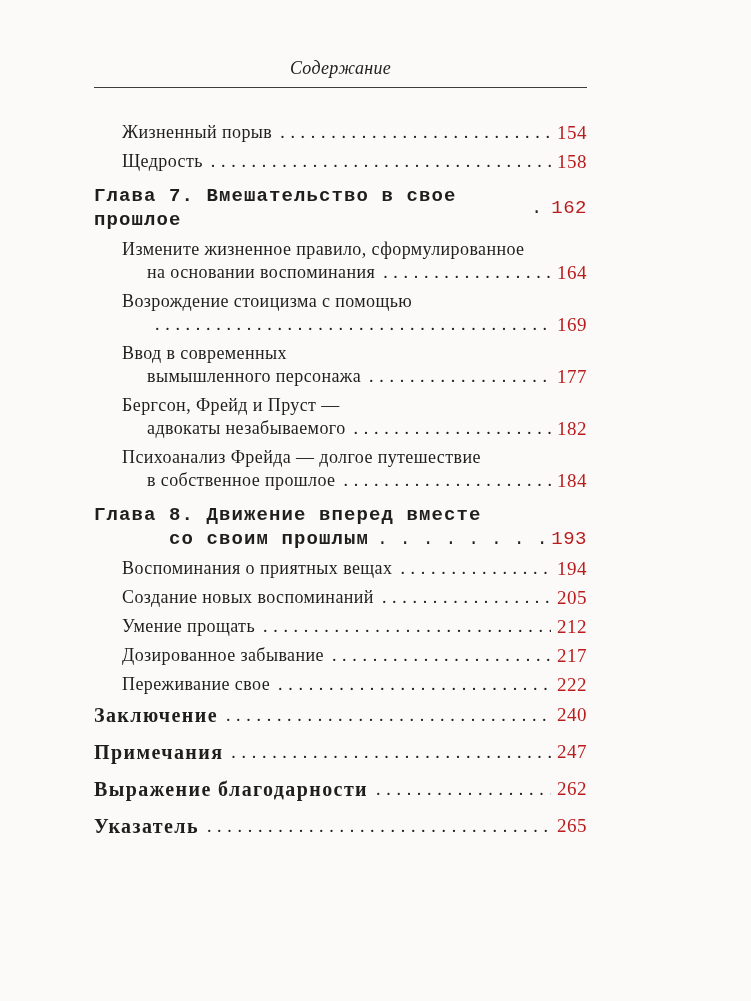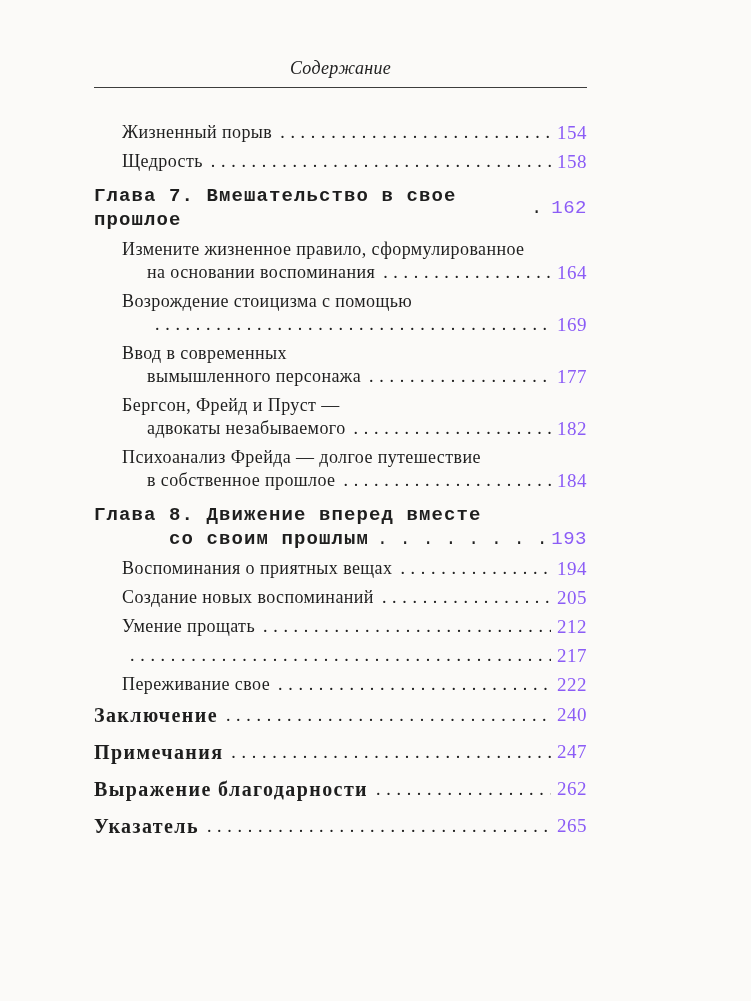--- a/index.html
+++ b/index.html
@@ -55,21 +55,21 @@
     font-weight: 400;
     font-size: 18px;
     letter-spacing: 0.6px;
     color: #222;
   }
   .page-num {
     padding-left: 6px;
     font-weight: 400;
     font-size: 19px;
     letter-spacing: 0.5px;
-    color: #8b5cf6;
+    color: #b91c1c;
     white-space: nowrap;
   }
   
   .entry.sub {
     font-size: 18px;
     line-height: 23px;
     letter-spacing: 0.4px;
   }
   .entry.sub .first { padding-left: 28px; }
   .entry.sub .cont  { padding-left: 53px; }
@@ -190,20 +190,21 @@
       </div>
       <div class="entry sub">
         <div class="leader-row first">
           <span>Умение прощать</span>
           <span class="dots">. . . . . . . . . . . . . . . . . . . . . . . . . . . . . . . . . . . . . . . . . . . . . . . . . . . . . . . . . . . . . . . . . . . . . . . . . . . . . . . . . . . . . . . . . .</span>
           <span class="page-num">212</span>
         </div>
       </div>
       <div class="entry sub">
         <div class="leader-row first">
+          <span>Дозированное забывание</span>
           <span class="dots">. . . . . . . . . . . . . . . . . . . . . . . . . . . . . . . . . . . . . . . . . . . . . . . . . . . . . . . . . . . . . . . . . . . . . . . . . . . . . . . . . . . . . . . . . .</span>
           <span class="page-num">217</span>
         </div>
       </div>
       <div class="entry sub">
         <div class="leader-row first">
           <span>Переживание свое</span>
           <span class="dots">. . . . . . . . . . . . . . . . . . . . . . . . . . . . . . . . . . . . . . . . . . . . . . . . . . . . . . . . . . . . . . . . . . . . . . . . . . . . . . . . . . . . . . . . . .</span>
           <span class="page-num">222</span>
         </div>

